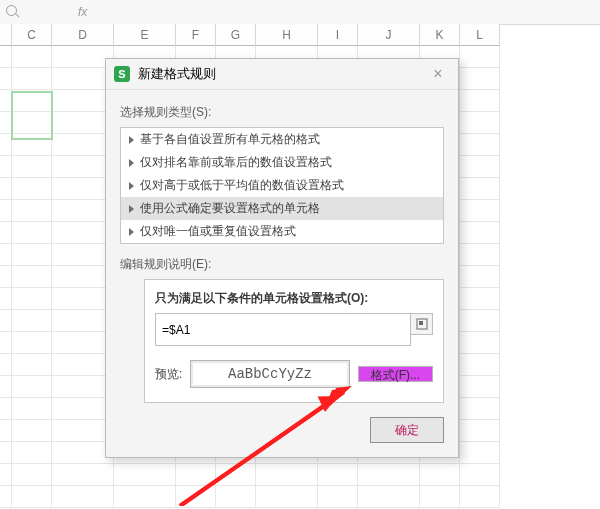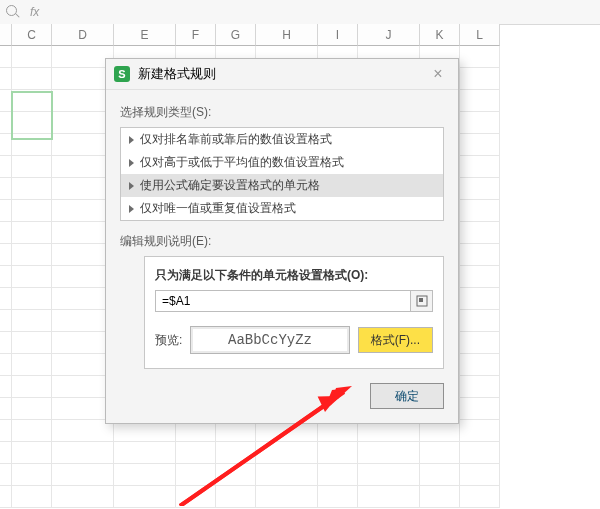--- a/index.html
+++ b/index.html
@@ -35,21 +35,21 @@
     left: 0; top: 0;
   }
   #formula-bar .zoom-icon::after {
     content: "";
     position: absolute;
     width: 5px; height: 1px;
     background: #9b9b9b;
     transform: rotate(45deg);
     left: 9px; top: 10px;
   }
-  #formula-bar .fx { font-style: italic; }
+  #formula-bar .fx { font-style: italic; margin-left: 48px; }
 
   
   #sheet {
     position: absolute;
     left: 0; top: 24px;
     width: 600px;
     height: 485px;
   }
   #col-headers {
     display: flex;
@@ -170,21 +170,21 @@
     background: #fff;
     padding: 10px 10px 14px 10px;
     margin-left: 24px;
   }
   #cond-box .cond-label { font-weight: bold; color: #3a3a3a; margin-bottom: 6px; font-size: 12px; }
   #cond-box .formula-row {
     display: flex; gap: 0;
   }
   #cond-box input[type=text] {
     flex: 1;
-    height: 22px;
+    height: 33px;
     border: 1px solid #bdbdbd;
     padding: 0 6px;
     font-size: 12px;
     font-family: inherit;
     box-sizing: border-box;
   }
   .range-pick {
     width: 22px; height: 22px;
     border: 1px solid #bdbdbd;
     border-left: none;
@@ -206,42 +206,42 @@
     height: 26px;
     border: 1px solid #b5b5b5;
     box-shadow: inset 0 0 0 2px #eaeaea;
     display: flex; align-items: center; justify-content: center;
     font-family: "Courier New", monospace;
     font-size: 14px;
     color: #5a5a5a;
     background: #fff;
   }
   .fmt-btn {
-    height: 26px;
+    height: 16px;
     padding: 0 12px;
     border: 1px solid #b6b6b6;
-    background: #fde047;
+    background: #d946ef;
     font-size: 12px;
     color: #333;
   }
 
   
   #dlg-buttons {
     margin-top: 14px;
     display: flex;
     justify-content: flex-end;
     gap: 10px;
   }
   #dlg-buttons button {
     width: 74px;
     height: 26px;
     border: 1px solid #b6b6b6;
     background: #f0f0f0;
     font-size: 12px;
-    color: #0c4a6e;
+    color: #be185d;
   }
   #dlg-buttons button.primary {
     background: #e6e6e6;
     border-color: #8f8f8f;
   }
 
   
   #arrow {
     position: absolute;
     left: 160px; top: 376px;
@@ -552,20 +552,24 @@
 
 <div id="dialog">
   <div class="titlebar">
     <div class="app-icon">S</div>
     <div class="ttl">新建格式规则</div>
     <div class="close">×</div>
   </div>
   <div class="body">
     <div class="section-label">选择规则类型(S):</div>
     <div id="rule-list">
+        <div class="rule">
+          <span class="caret"></span>
+          <span>基于各自值设置所有单元格的格式</span>
+        </div>
         <div class="rule">
           <span class="caret"></span>
           <span>仅对排名靠前或靠后的数值设置格式</span>
         </div>
         <div class="rule">
           <span class="caret"></span>
           <span>仅对高于或低于平均值的数值设置格式</span>
         </div>
         <div class="rule selected">
           <span class="caret"></span>

